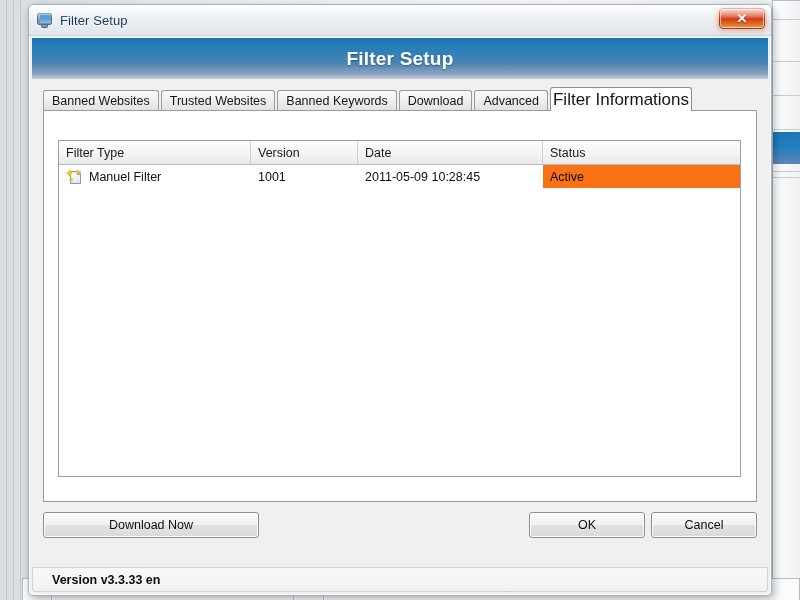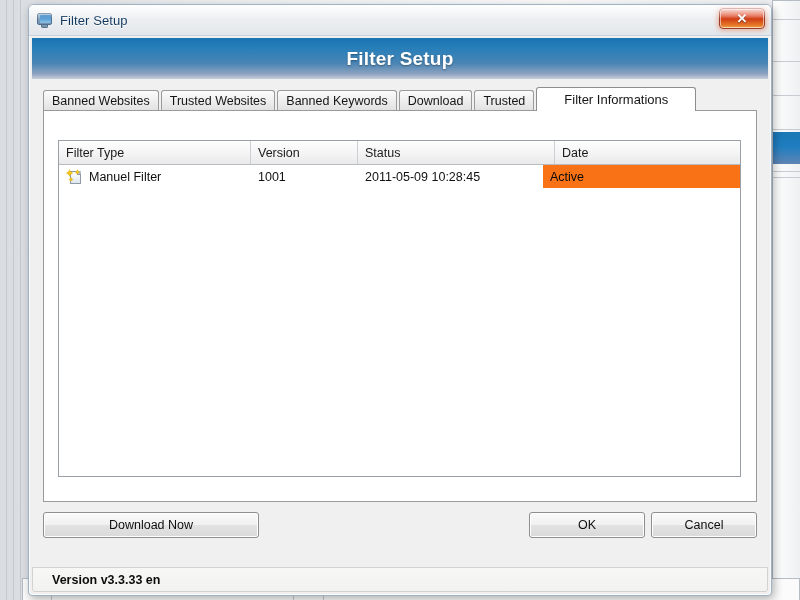--- a/index.html
+++ b/index.html
@@ -179,25 +179,25 @@
     background: linear-gradient(180deg,#fbfbfb 0%, #f0f0f0 45%, #e2e2e2 100%);
     border: 1px solid #9a9a9a;
     border-bottom: none;
     border-radius: 3px 3px 0 0;
     white-space: nowrap;
     cursor: pointer;
   }
   .tab.active {
     height: 24px;
     margin-bottom: -1px;
-    padding: 0 27px;
+    padding: 0 2px;
     background: #ffffff;
     border-color: #8d8d8d;
     z-index: 4;
-    font-size: 13px;
+    font-size: 17px;
   }
 
   
   #tabpanel {
     position: relative;
     margin: 0 14px 0 14px;
     height: 392px;
     background: #ffffff;
     border: 1px solid #9a9a9a;
     z-index: 2;
@@ -388,43 +388,43 @@
       <div class="tab">
         <span>Trusted Websites</span>
       </div>
       <div class="tab">
         <span>Banned Keywords</span>
       </div>
       <div class="tab">
         <span>Download</span>
       </div>
       <div class="tab">
-        <span>Trusted</span>
+        <span>Advanced</span>
       </div>
       <div class="tab active">
         <span>Filter Informations</span>
       </div>
     </div>
 
     <div id="tabpanel">
 
       <div id="listview">
 
         <div id="list-header">
           <div class="hcell col-type">
             <span>Filter Type</span>
           </div>
           <div class="hcell col-ver">
             <span>Version</span>
           </div>
+          <div class="hcell col-date">
+            <span>Date</span>
+          </div>
           <div class="hcell col-status">
             <span>Status</span>
-          </div>
-          <div class="hcell col-date">
-            <span>Date</span>
           </div>
         </div>
 
         <div id="list-body">
           <div class="row">
             <div class="rcell col-type">
               <span class="row-icon">
                 <span class="ri-page"></span>
                 <span class="ri-fold"></span>
                 <span class="star s1">✦</span>

